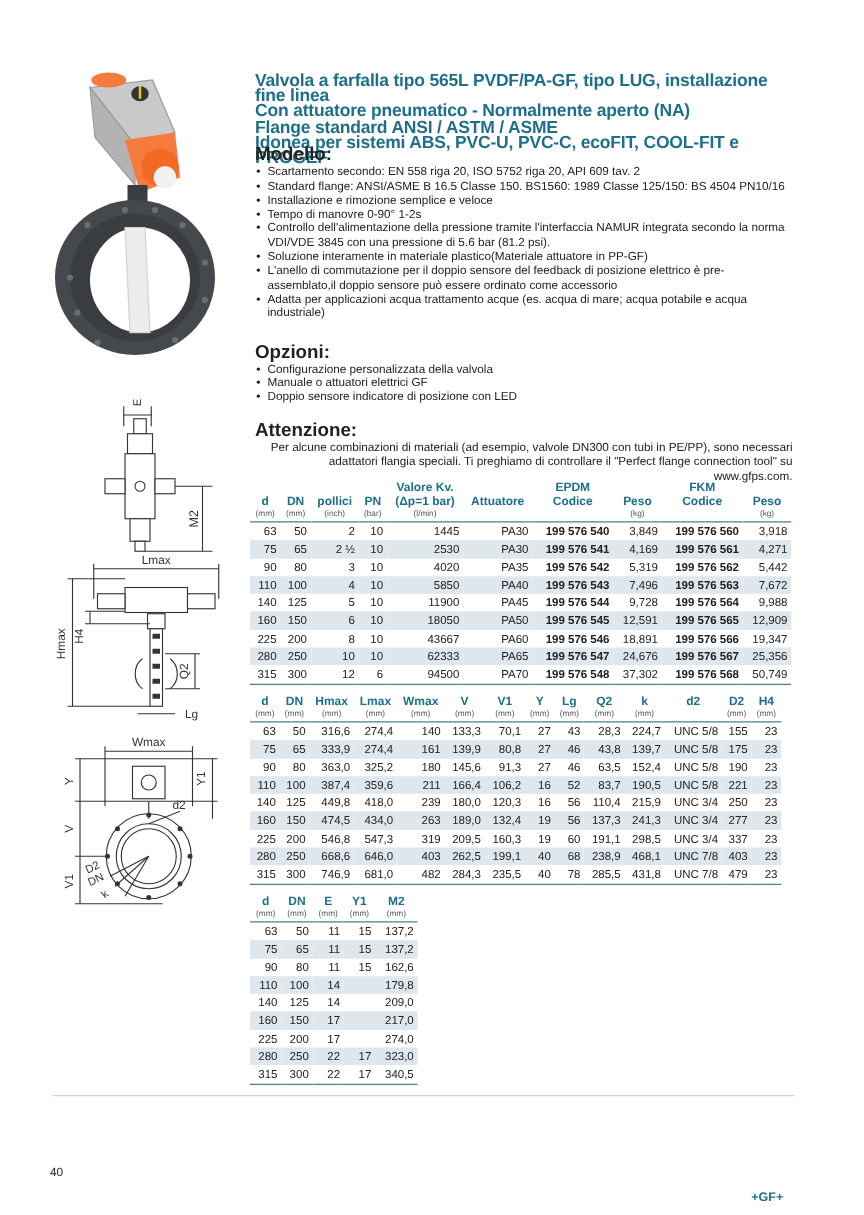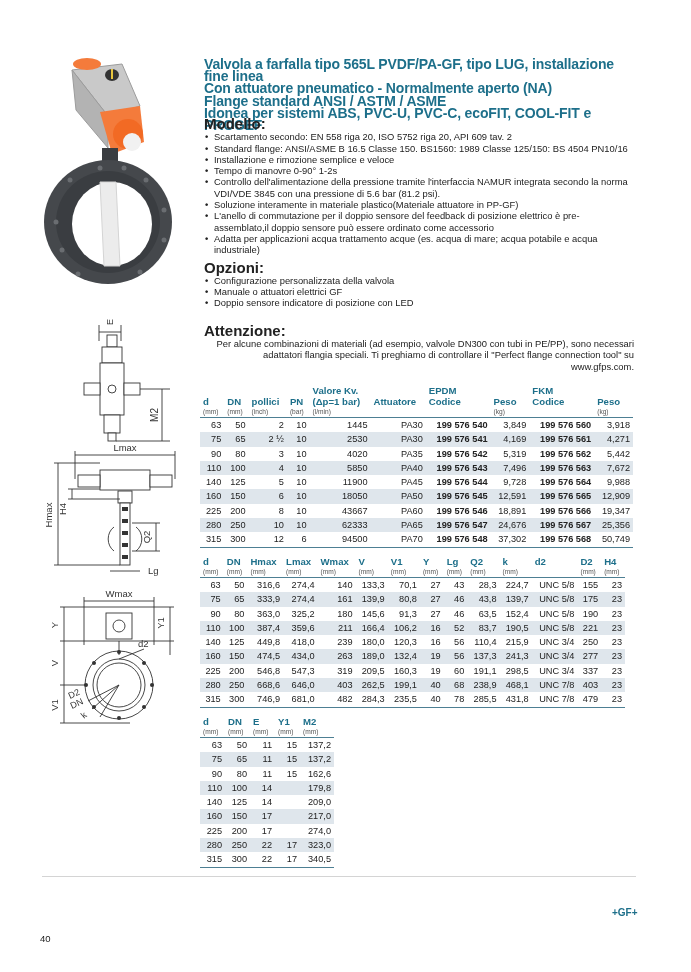--- a/index.html
+++ b/index.html
@@ -16,31 +16,31 @@
 
   #content { position: absolute; left: 204px; top: 118px; width: 430px; font-family: "Liberation Sans", sans-serif; font-size: 9.4px; line-height: 11.3px; color: #222; }
   .sec-head { font-weight: bold; font-size: 15px; margin-bottom: 2px; }
   ul.bullets { list-style: none; }
   ul.bullets li { position: relative; padding-left: 10px; }
   ul.bullets li::before { content: "•"; position: absolute; left: 1px; top: 0; font-weight: bold; }
   .para { margin-top: 1px; text-align: right; }
 
   
   table.spec { position: absolute; border-collapse: collapse; font-family: "Liberation Sans", sans-serif; font-size: 9.2px; color: #222; }
-  table.spec th { text-align: left; font-weight: bold; color: #1d6f8a; font-size: 9.6px; line-height: 11px; padding: 0 3px; vertical-align: bottom; white-space: nowrap; }
+  table.spec th { text-align: center; font-weight: bold; color: #1d6f8a; font-size: 9.6px; line-height: 11px; padding: 0 3px; vertical-align: bottom; white-space: nowrap; }
   table.spec th .unit { display: block; font-weight: normal; color: #555; font-size: 6.6px; line-height: 9px; }
   table.spec thead tr:last-child th { border-bottom: 1.5px solid #4d7f93; padding-bottom: 1px; }
   table.spec td { text-align: right; padding: 0 3px; height: 14.3px; line-height: 14.3px; white-space: nowrap; }
   table.spec tbody tr:nth-child(even) td.sh { background: #dfe6ec; }
   table.spec tbody tr:last-child td { border-bottom: 1.5px solid #4d7f93; }
   table.spec td.bold { font-weight: bold; }
 
   #footer-rule { position: absolute; left: 42px; top: 876px; width: 594px; height: 1px; background: #d4d4d4; }
   #page-number { position: absolute; left: 40px; top: 933px; font-family: "Liberation Sans", sans-serif; font-size: 9.5px; color: #222; }
-  #brand-logo { position: absolute; left: 601px; top: 907px; font-family: "Liberation Sans", sans-serif; font-weight: bold; font-size: 10px; color: #1d6f8a; margin-left: 11px; }
+  #brand-logo { position: absolute; left: 601px; top: 953px; font-family: "Liberation Sans", sans-serif; font-weight: bold; font-size: 10px; color: #1d6f8a; }
 </style>
 </head>
 <body>
 
 <div id="left-col">
 
   <svg style="top:10px" width="160" height="240" viewBox="0 0 160 240">
 
     <polygon points="32,20 82,14 100,56 68,66" fill="#c9c9c9" stroke="#9c9c9c" stroke-width="1"></polygon>
     <polygon points="32,20 68,66 68,98 36,60" fill="#b3b3b3" stroke="#9c9c9c" stroke-width="1"></polygon>
@@ -189,21 +189,21 @@
   <ul class="bullets">
     <li>Scartamento secondo: EN 558 riga 20, ISO 5752 riga 20, API 609 tav. 2</li>
     <li>Standard flange: ANSI/ASME B 16.5 Classe 150. BS1560: 1989 Classe 125/150: BS 4504 PN10/16</li>
     <li>Installazione e rimozione semplice e veloce</li>
     <li>Tempo di manovre 0-90° 1-2s</li>
     <li>Controllo dell'alimentazione della pressione tramite l'interfaccia NAMUR integrata secondo la norma VDI/VDE 3845 con una pressione di 5.6 bar (81.2 psi).</li>
     <li>Soluzione interamente in materiale plastico(Materiale attuatore in PP-GF)</li>
     <li>L'anello di commutazione per il doppio sensore del feedback di posizione elettrico è pre-assemblato,il doppio sensore può essere ordinato come accessorio</li>
     <li>Adatta per applicazioni acqua trattamento acque (es. acqua di mare; acqua potabile e acqua industriale)</li>
   </ul>
-  <div class="sec-head" style="margin-top:6px">Opzioni:</div>
+  <div class="sec-head" style="margin-top:20px">Opzioni:</div>
   <ul class="bullets">
     <li>Configurazione personalizzata della valvola</li>
     <li>Manuale o attuatori elettrici GF</li>
     <li>Doppio sensore indicatore di posizione con LED</li>
   </ul>
   <div class="sec-head" style="margin-top:16px">Attenzione:</div>
   <div class="para">Per alcune combinazioni di materiali (ad esempio, valvole DN300 con tubi in PE/PP), sono necessari adattatori flangia speciali. Ti preghiamo di controllare il "Perfect flange connection tool" su www.gfps.com.</div>
 </div>
 
 <table class="spec" id="table1" style="left:200px; top:385px; width:433px;">

